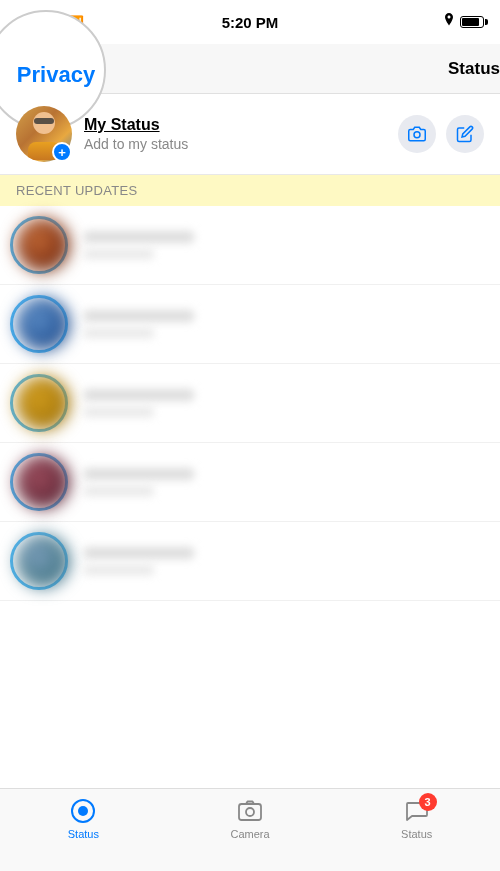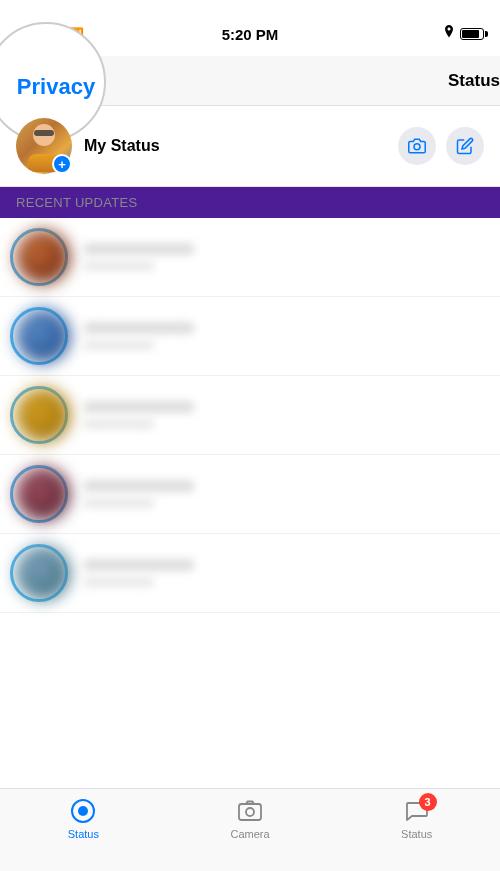--- a/index.html
+++ b/index.html
@@ -14,21 +14,20 @@
 
     
     .status-bar {
       background: #fff;
       height: 44px;
       display: flex;
       align-items: center;
       justify-content: space-between;
       padding: 0 16px;
       position: relative;
-      margin-top: 12px;
     }
     .status-bar-left {
       font-size: 13px;
       font-weight: 600;
       color: #000;
       display: flex;
       align-items: center;
       gap: 6px;
     }
     .status-bar-center {
@@ -188,20 +187,21 @@
       font-weight: bold;
       line-height: 1;
     }
     .my-status-text {
       flex: 1;
     }
     .my-status-name {
       font-size: 16px;
       font-weight: 600;
       color: #000;
+      text-decoration: underline;
     }
     .my-status-sub {
       font-size: 14px;
       color: #888;
       margin-top: 2px;
     }
     .my-status-actions {
       display: flex;
       gap: 10px;
     }
@@ -215,21 +215,21 @@
       justify-content: center;
       cursor: pointer;
     }
     .action-btn svg {
       width: 18px;
       height: 18px;
     }
 
     
     .section-header {
-      background: #4c1d95;
+      background: #fef9c3;
       padding: 8px 16px;
       font-size: 13px;
       font-weight: 500;
       color: #888;
       letter-spacing: 0.3px;
       text-transform: uppercase;
     }
 
     
     .status-items {
@@ -376,20 +376,21 @@
       <div class="avatar-person">
         <div class="avatar-person-head"></div>
         <div class="avatar-person-glasses"></div>
         <div class="avatar-person-body"></div>
       </div>
     </div>
     <div class="plus-badge">+</div>
   </div>
   <div class="my-status-text">
     <div class="my-status-name">My Status</div>
+    <div class="my-status-sub">Add to my status</div>
   </div>
   <div class="my-status-actions">
     <div class="action-btn">
       <svg viewBox="0 0 24 24" fill="none" stroke="#007aff" stroke-width="2">
         <path d="M23 19a2 2 0 01-2 2H3a2 2 0 01-2-2V8a2 2 0 012-2h4l2-3h6l2 3h4a2 2 0 012 2z"></path>
         <circle cx="12" cy="13" r="4"></circle>
       </svg>
     </div>
     <div class="action-btn">
       <svg viewBox="0 0 24 24" fill="none" stroke="#007aff" stroke-width="2">

